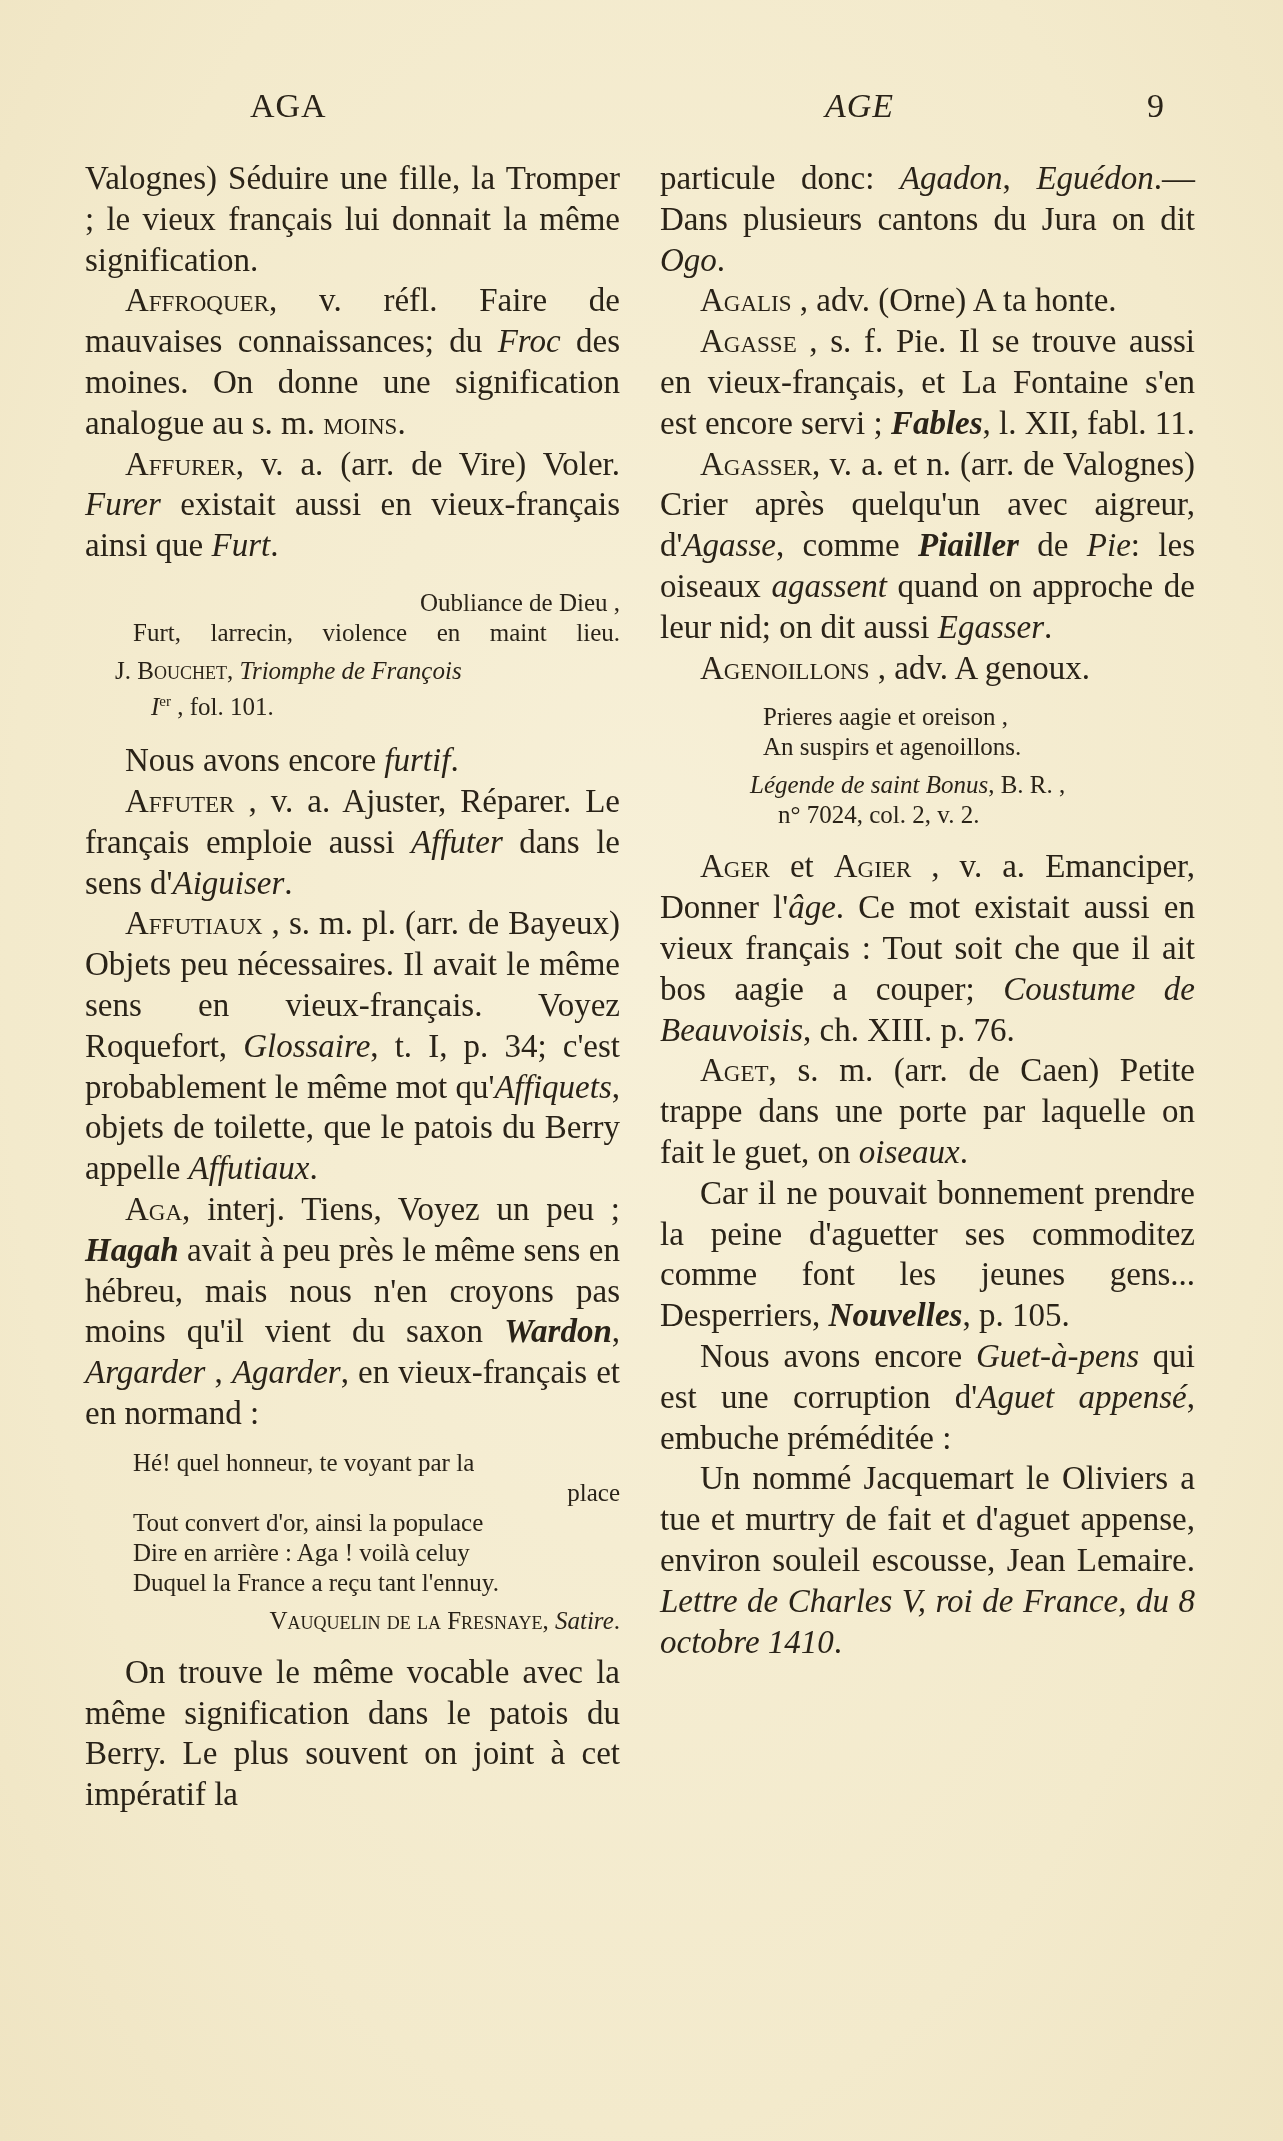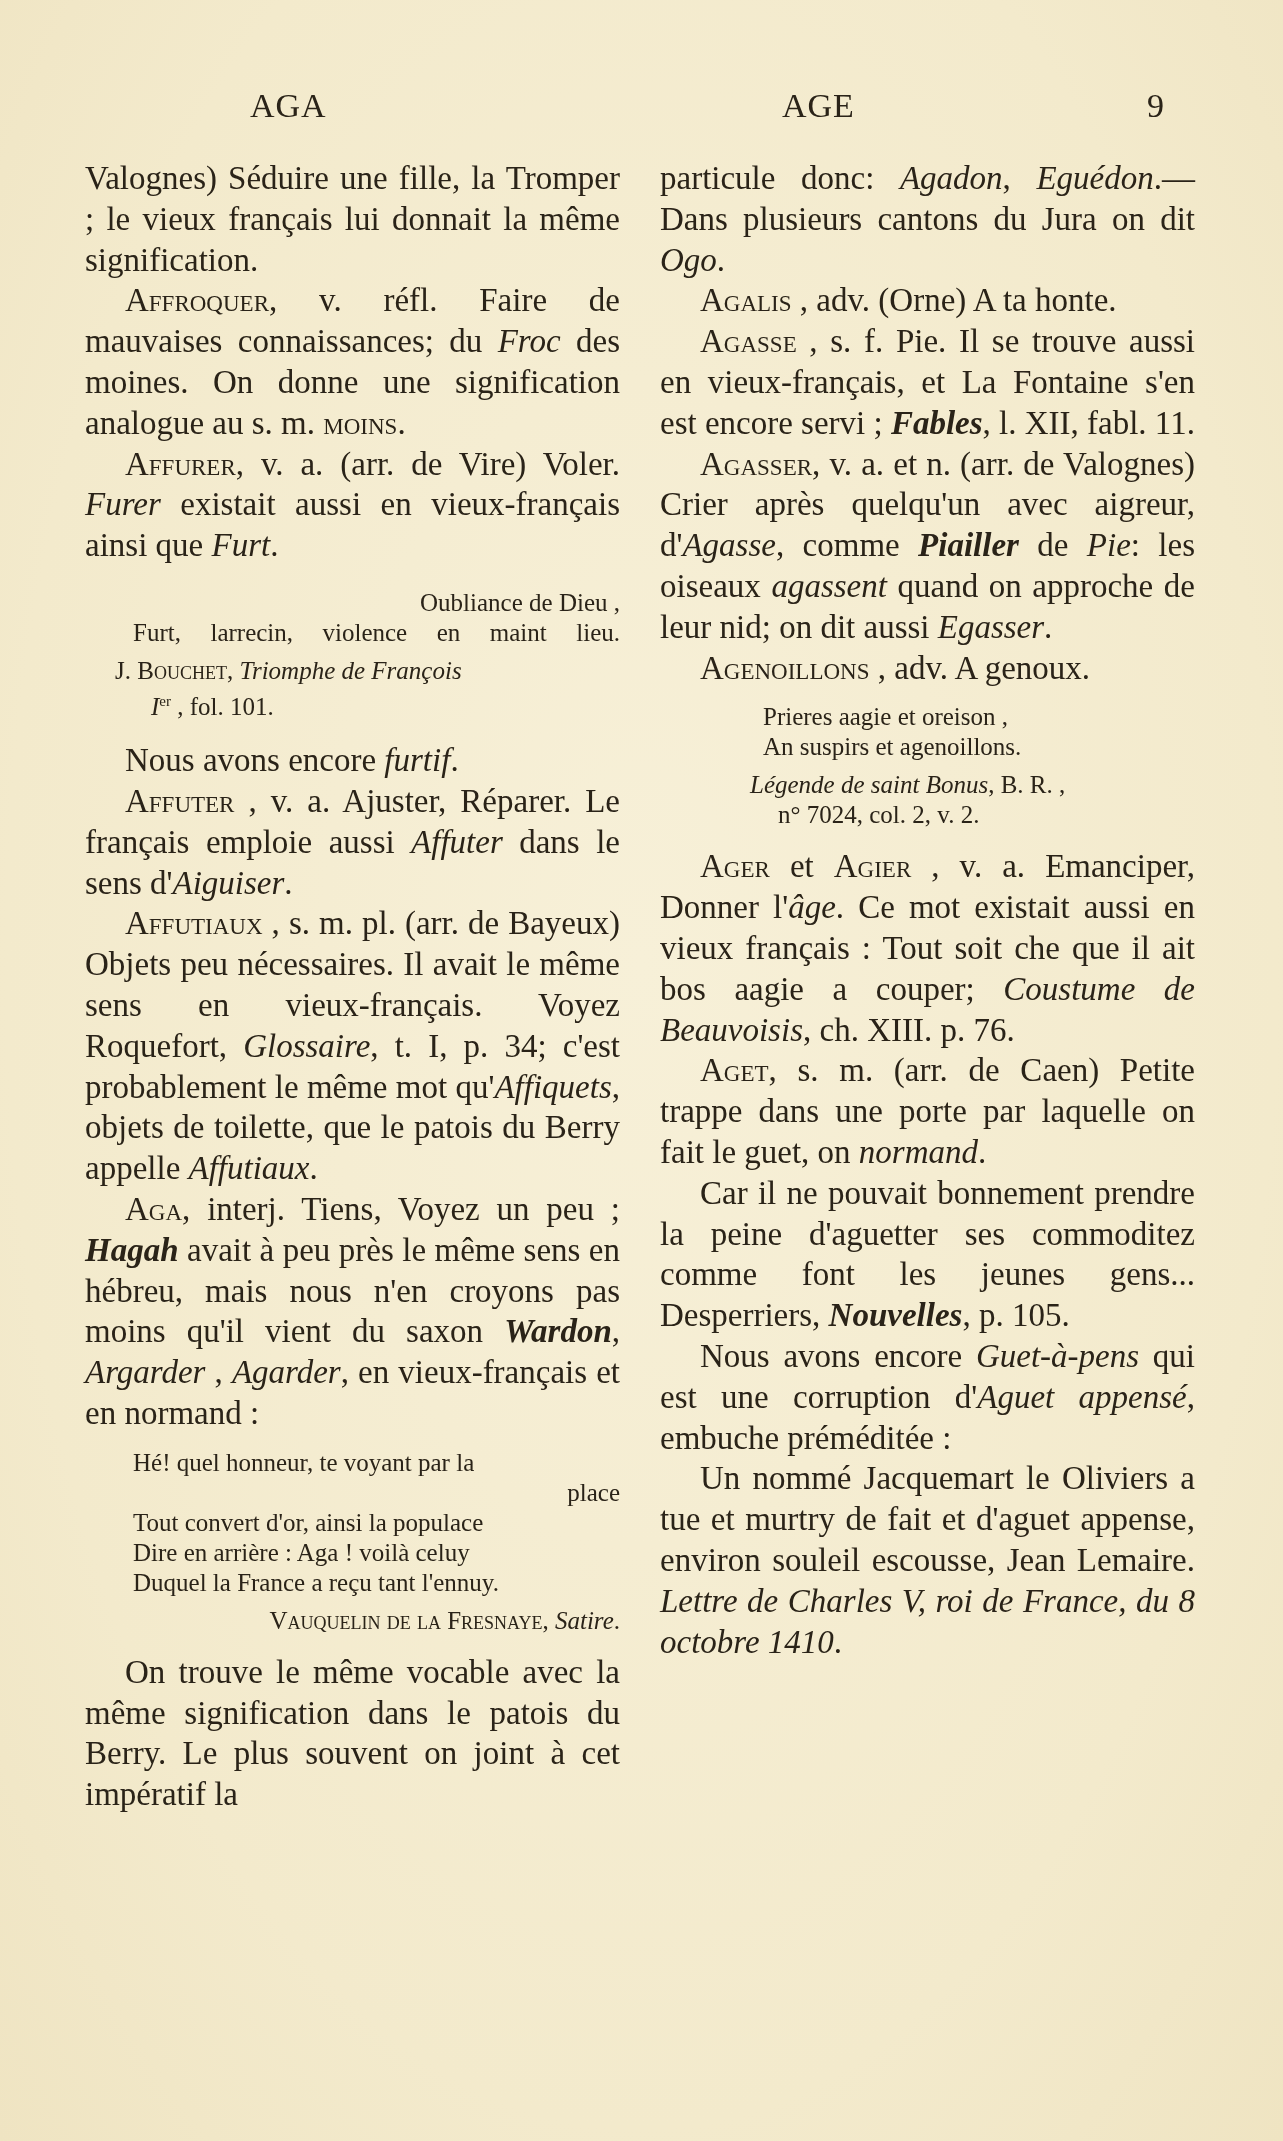--- a/index.html
+++ b/index.html
@@ -11,21 +11,21 @@
     color: #2a2318;
     overflow: hidden;
     position: relative;
   }
   .page { position: absolute; left: 0; top: 0; width: 1283px; height: 2141px; }
   .running-head {
     position: absolute; top: 84px; height: 44px;
     font-size: 34px; letter-spacing: 1px; line-height: 44px;
   }
   .rh-left { left: 250px; }
-  .rh-right { left: 782px; }
+  .rh-right { left: 825px; font-style: italic; }
   .page-num { position: absolute; left: 1147px; top: 84px; font-size: 34px; line-height: 44px; }
   .text { position: absolute; top: 158px; width: 535px; }
   p { margin: 0; font-size: 33px; line-height: 40.8px; text-align: justify; text-align-last: left; }
   p.indent { text-indent: 40px; }
   .sc { font-variant: small-caps; }
   i { font-style: italic; }
   .quote { font-size: 25px; line-height: 30px; margin: 14px 0 8px 0; }
   .quote .ln { display: block; margin-left: 48px; }
   .quote .r { text-align: right; }
   .cite { font-size: 25px; line-height: 30px; margin: 6px 0 16px 0; }
@@ -94,21 +94,21 @@
       <span class="ln">Prieres aagie et oreison ,</span>
       <span class="ln">An suspirs et agenoillons.</span>
     </div>
     <div class="cite">
       <span class="ln" style="padding-left:90px;"><i>Légende de saint Bonus</i><span>, B. R. ,</span></span>
       <span class="ln" style="padding-left:118px;">n° 7024, col. 2, v. 2.</span>
     </div>
 
     <p class="indent"><span class="sc">Ager</span><span> et </span><span class="sc">Agier</span><span> , v. a. Emanciper, Donner l'</span><i>âge</i><span>. Ce mot existait aussi en vieux français : Tout soit che que il ait bos aagie a couper; </span><i>Coustume de Beauvoisis</i><span>, ch. XIII. p. 76.</span></p>
 
-    <p class="indent"><span class="sc">Aget</span><span>, s. m. (arr. de Caen) Petite trappe dans une porte par laquelle on fait le guet, on </span><i>normand</i><span>.</span></p>
+    <p class="indent"><span class="sc">Aget</span><span>, s. m. (arr. de Caen) Petite trappe dans une porte par laquelle on fait le guet, on </span><i>oiseaux</i><span>.</span></p>
 
     <p class="indent"><span>Car il ne pouvait bonnement prendre la peine d'aguetter ses commoditez comme font les jeunes gens... Desperriers, </span><i style="font-weight:bold;">Nouvelles</i><span>, p. 105.</span></p>
 
     <p class="indent"><span>Nous avons encore </span><i>Guet-à-pens</i><span> qui est une corruption d'</span><i>Aguet appensé</i><span>, embuche préméditée :</span></p>
 
     <p class="indent"><span>Un nommé Jacquemart le Oliviers a tue et murtry de fait et d'aguet appense, environ souleil escousse, Jean Lemaire. </span><i>Lettre de Charles V, roi de France, du 8 octobre 1410</i><span>.</span></p>
   </div>
 
 </div>
 

